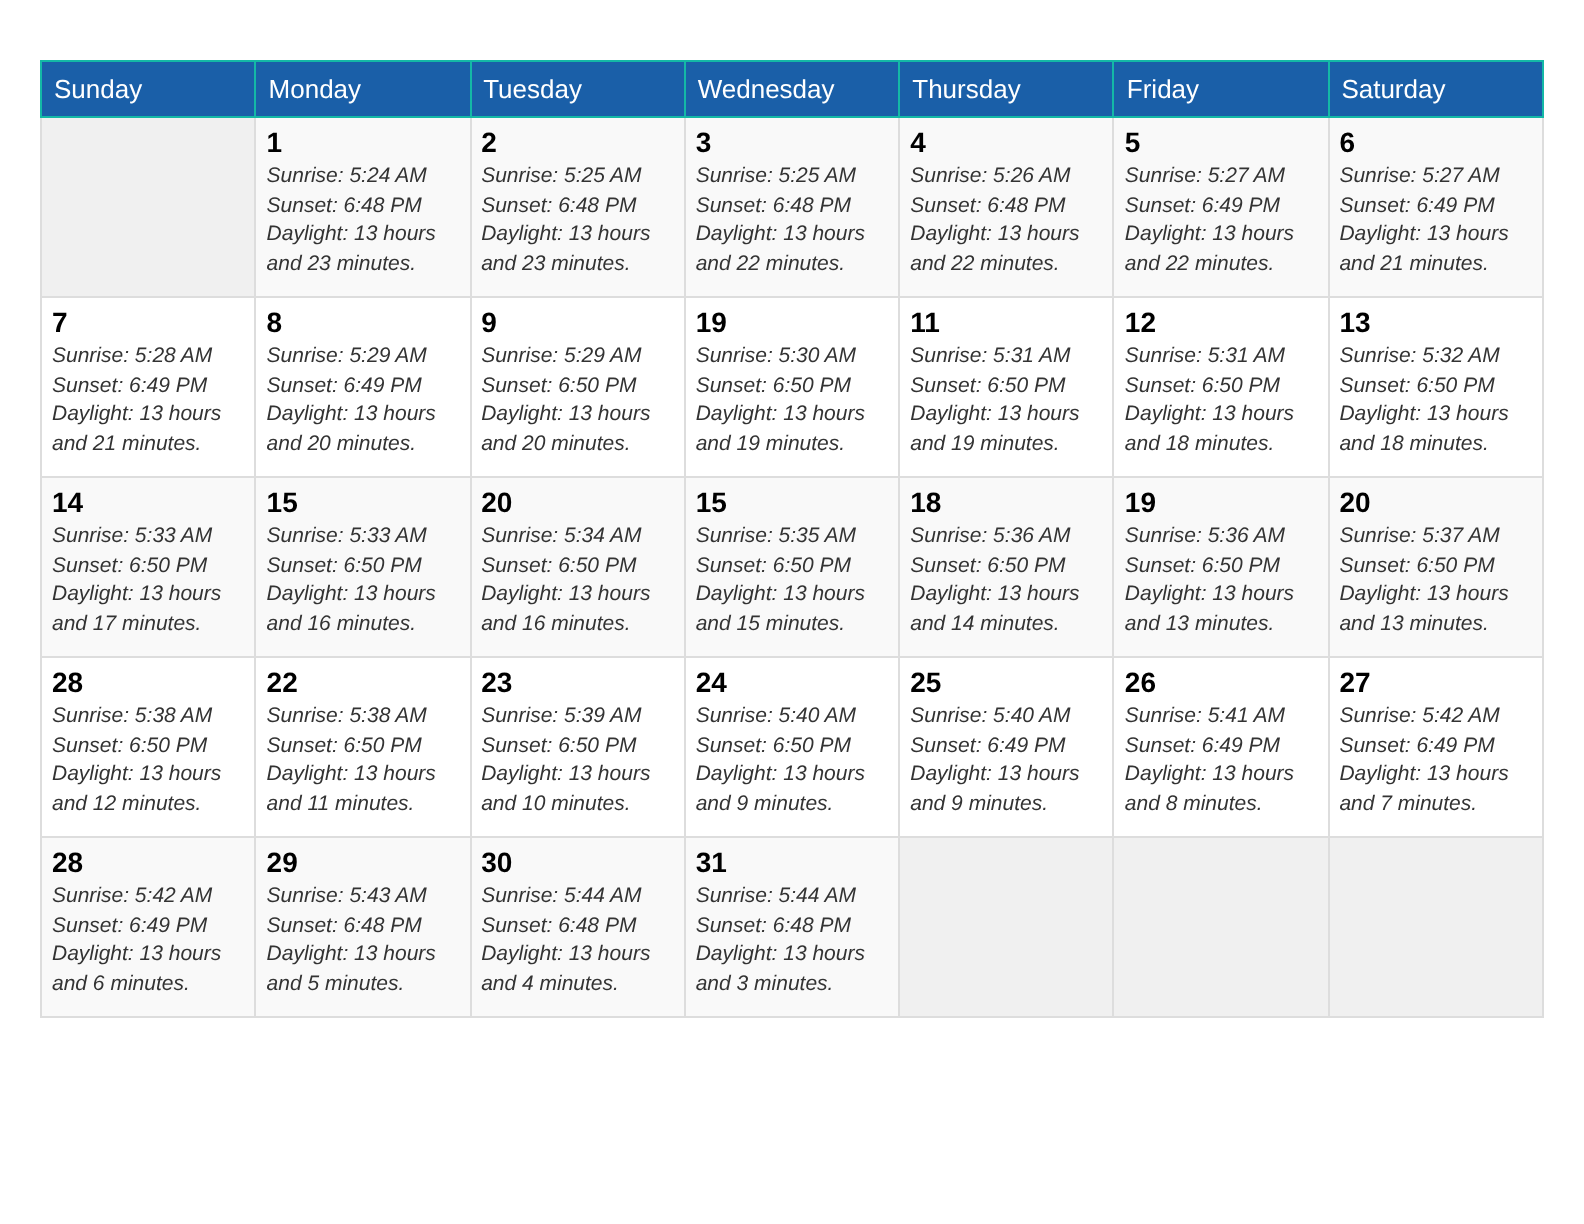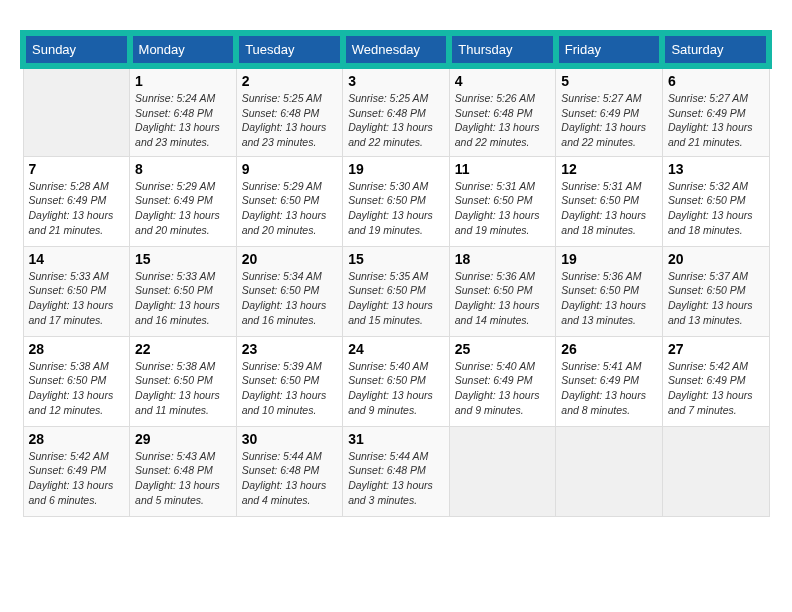--- a/index.html
+++ b/index.html
@@ -51,21 +51,21 @@
       border-collapse: collapse;
       font-size: 11px;
     }
     thead tr th {
       background: #1a5fa8;
       color: #fff;
       text-align: left;
       padding: 6px 6px;
       font-size: 13px;
       font-weight: normal;
-      border: 6px solid #14b8a6;
+      border: 1px solid #14b8a6;
     }
     tbody tr td {
       border: 1px solid #ddd;
       vertical-align: top;
       padding: 4px 5px;
       min-height: 80px;
       height: 90px;
       width: calc(100% / 7);
     }
     .day-number {

